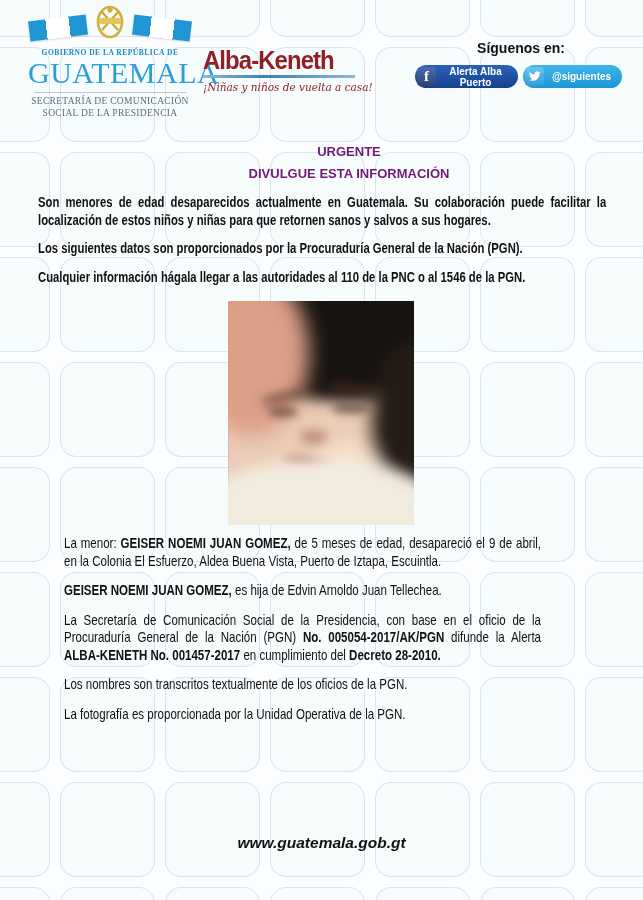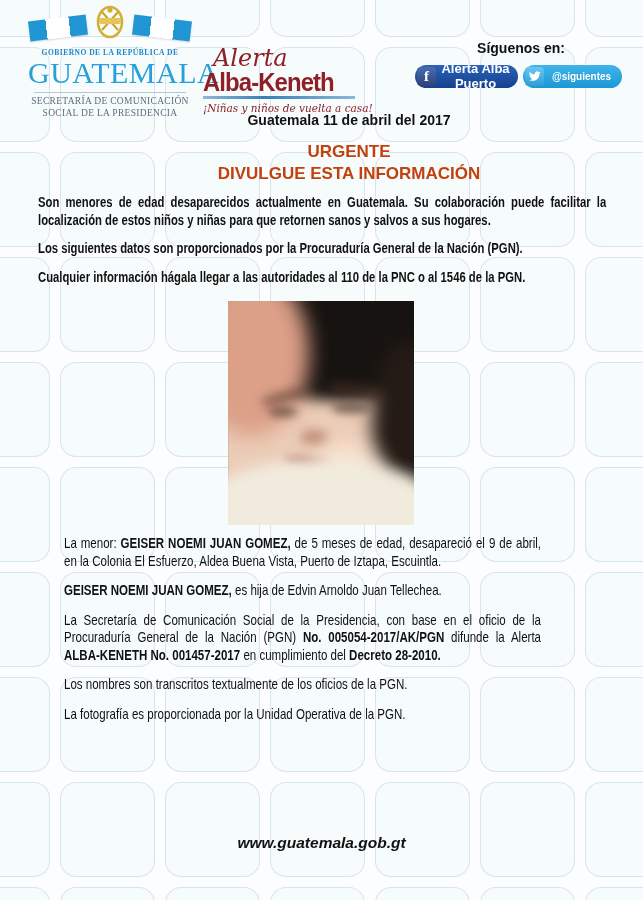--- a/index.html
+++ b/index.html
@@ -73,33 +73,33 @@
   .badge-icon {
     width:19px; height:19px; border-radius:4px; flex:0 0 19px;
     display:flex; align-items:center; justify-content:center; margin-right:3px;
   }
   .fb .badge-icon {
     background:linear-gradient(#4a6cb3,#2d4373); color:#fff;
     font-family:"Liberation Serif", serif; font-weight:bold; font-size:15px;
   }
   .tw .badge-icon { background:linear-gradient(#6cc5f0,#2f9fd8); }
   .badge-label {
-    color:#fff; font-weight:bold; font-size:13px; line-height:1.1;
+    color:#fff; font-weight:bold; font-size:10px; line-height:1.1;
     text-align:center; flex:1;
   }
   .tw .badge-label { font-size:10px; }
 
   
   .date-line {
     position:absolute; left:55px; top:112px; width:588px; text-align:center;
     font-weight:bold; font-size:14px; color:#111;
   }
   .headline {
     position:absolute; left:55px; top:141px; width:588px; text-align:center;
-    font-weight:bold; font-size:17px; line-height:22px; color:#c2410c;
+    font-weight:bold; font-size:13px; line-height:22px; color:#701a75;
   }
 
   
   .intro {
     position:absolute; left:38px; top:194px; width:705px;
     transform:scaleX(0.806); transform-origin:left top;
     font-weight:bold; font-size:14px; line-height:17.5px;
     text-align:justify; color:#111;
   }
   .intro p { margin:0 0 11px; }
@@ -243,21 +243,20 @@
         </span>
       </div>
       <div class="gov-line1">GOBIERNO DE LA REPÚBLICA DE</div>
       <div class="gov-name">GUATEMALA</div>
       <div class="gov-divider"></div>
       <div class="gov-sub">SECRETARÍA DE COMUNICACIÓN</div>
       <div class="gov-sub">SOCIAL DE LA PRESIDENCIA</div>
     </div>
 
     <div class="ak-logo">
-      <div class="ak-alerta">Alerta</div>
       <div class="ak-alba">Alba-Keneth</div>
       <div class="ak-bar"></div>
       <div class="ak-tagline">¡Niñas y niños de vuelta a casa!</div>
     </div>
 
     <div class="social">
       <div class="social-title">Síguenos en:</div>
       <div class="badges">
         <div class="badge fb">
           <span class="badge-icon">f</span>
@@ -270,21 +269,20 @@
           <span class="badge-icon">
             <svg width="13" height="13" viewBox="0 0 24 24">
               <path fill="#ffffff" d="M23.6 4.8c-.8.4-1.7.7-2.6.8a4.6 4.6 0 0 0 2-2.5c-.9.5-1.9.9-2.9 1.1a4.5 4.5 0 0 0-7.8 4.1A12.8 12.8 0 0 1 3 3.6a4.5 4.5 0 0 0 1.4 6 4.4 4.4 0 0 1-2-.6v.1c0 2.2 1.5 4 3.6 4.4a4.6 4.6 0 0 1-2 .1 4.5 4.5 0 0 0 4.2 3.1A9 9 0 0 1 1.5 18.6 12.7 12.7 0 0 0 8.4 20c8.3 0 12.8-6.9 12.8-12.8v-.6c.9-.6 1.6-1.4 2.4-2.3z"></path>
             </svg>
           </span>
           <span class="badge-label">@siguientes</span>
         </div>
       </div>
     </div>
 
-    <div class="date-line">Guatemala 11 de abril del 2017</div>
 
     <div class="headline">
       <div>URGENTE</div>
       <div>DIVULGUE ESTA INFORMACIÓN</div>
     </div>
 
     <div class="intro">
       <p>Son menores de edad desaparecidos actualmente en Guatemala. Su colaboración puede facilitar la localización de estos niños y niñas para que retornen sanos y salvos a sus hogares.</p>
       <p>Los siguientes datos son proporcionados por la Procuraduría General de la Nación (PGN).</p>
       <p>Cualquier información hágala llegar a las autoridades al 110 de la PNC o al 1546 de la PGN.</p>

